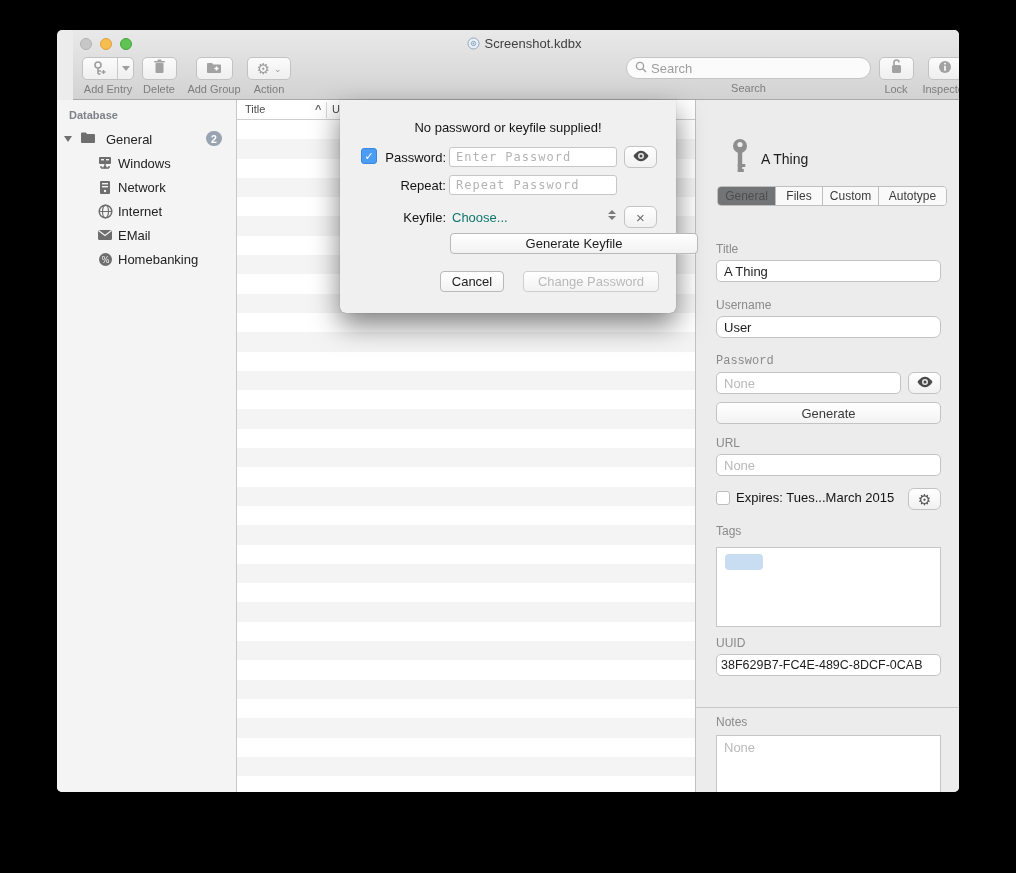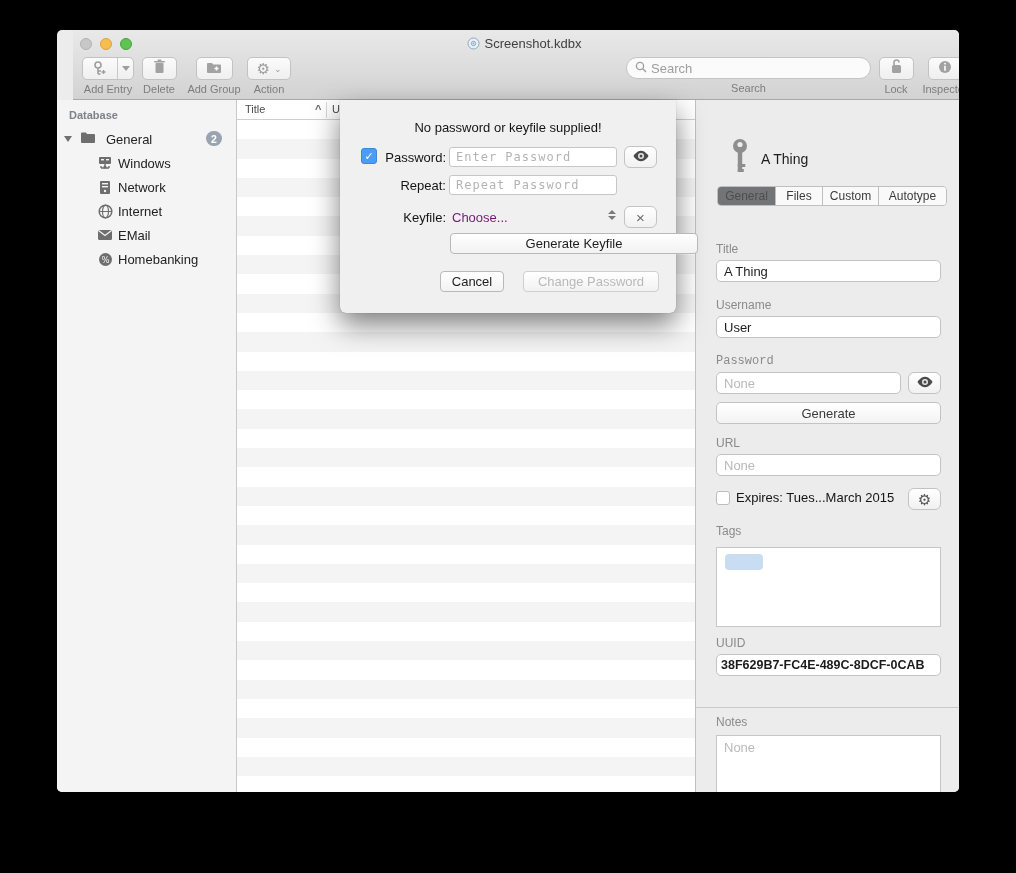--- a/index.html
+++ b/index.html
@@ -327,21 +327,21 @@
           <span class="tab sel" style="width:57px;">General</span>
           <span class="tab" style="width:47px;">Files</span>
           <span class="tab" style="width:56px;">Custom</span>
           <span class="tab" style="width:68px;">Autotype</span>
         </div>
 
         <div class="insp-label" style="top:142px;">Title</div>
         <input class="field" style="top: 160px;" type="text" value="A Thing">
 
         <div class="insp-label" style="top:198px;">Username</div>
-        <input class="field" style="top: 216px;" type="text" value="User">
+        <input class="field" style="top: 216px; border-radius: 7px;" type="text" value="User">
 
         <div class="insp-label" style="top:254px;font-family:Liberation Mono, monospace;">Password</div>
         <input class="field" style="top: 272px; width: 185px;" type="text" placeholder="None">
         <div class="sq-btn" style="left:212px; top:272px;">
           <span>
             <svg width="18" height="12" viewBox="0 0 24 16">
                 <path d="M12 1 C6 1 2 8 2 8 C2 8 6 15 12 15 C18 15 22 8 22 8 C22 8 18 1 12 1 Z" fill="#4a4a4a"></path>
                 <circle cx="12" cy="8" r="4" fill="#e8e8e8"></circle>
                 <circle cx="12" cy="8" r="2" fill="#4a4a4a"></circle>
               </svg>
@@ -360,21 +360,21 @@
         <div class="sq-btn" style="left:212px; top:388px;">
           <span class="gear-glyph">⚙</span>
         </div>
 
         <div class="insp-label" style="top:424px;">Tags</div>
         <div class="tagsbox">
           <div class="tagpill"></div>
         </div>
 
         <div class="insp-label" style="top:536px;">UUID</div>
-        <input class="field" style="top: 554px; font-size: 12.5px; padding: 0px 4px; font-weight: bold;" type="text" value="38F629B7-FC4E-489C-8DCF-0CAB">
+        <input class="field" style="top: 554px; font-size: 12.5px; padding: 0px 4px;" type="text" value="38F629B7-FC4E-489C-8DCF-0CAB">
 
         <div class="divider-h" style="top:607px;"></div>
         <div class="insp-label" style="top:615px;">Notes</div>
         <textarea class="notes-area" placeholder="None" style=""></textarea>
 
       </div>
     </div>
 
     <div class="sheet">
       <div class="sheet-msg">No password or keyfile supplied!</div>
@@ -391,21 +391,21 @@
               <circle cx="12" cy="8" r="4" fill="#e8e8e8"></circle>
               <circle cx="12" cy="8" r="2" fill="#4a4a4a"></circle>
             </svg>
         </span>
       </div>
 
       <span class="sheet-lbl" style="left:22px; top:78px;">Repeat:</span>
       <input class="mono-field" style="left: 109px; top: 75px;" type="text" placeholder="Repeat Password">
 
       <span class="sheet-lbl" style="left:22px; top:110px;">Keyfile:</span>
-      <span style="position:absolute; left:112px; top:110px; font-size:13px; color:#701a75;">Choose...</span>
+      <span style="position:absolute; left:112px; top:110px; font-size:13px; color:#0f766e;">Choose...</span>
       <span class="stepper" style="left:268px; top:110px;">
         <span class="tri-up"></span>
           <span class="tri-dn"></span>
       </span>
       <div class="sq-btn" style="left:284px; top:106px;">
         <span class="xmark">×</span>
       </div>
 
       <div class="sheet-btn" style="left:69px; top:133px; width:248px;margin-left:41px;">Generate Keyfile</div>
 

